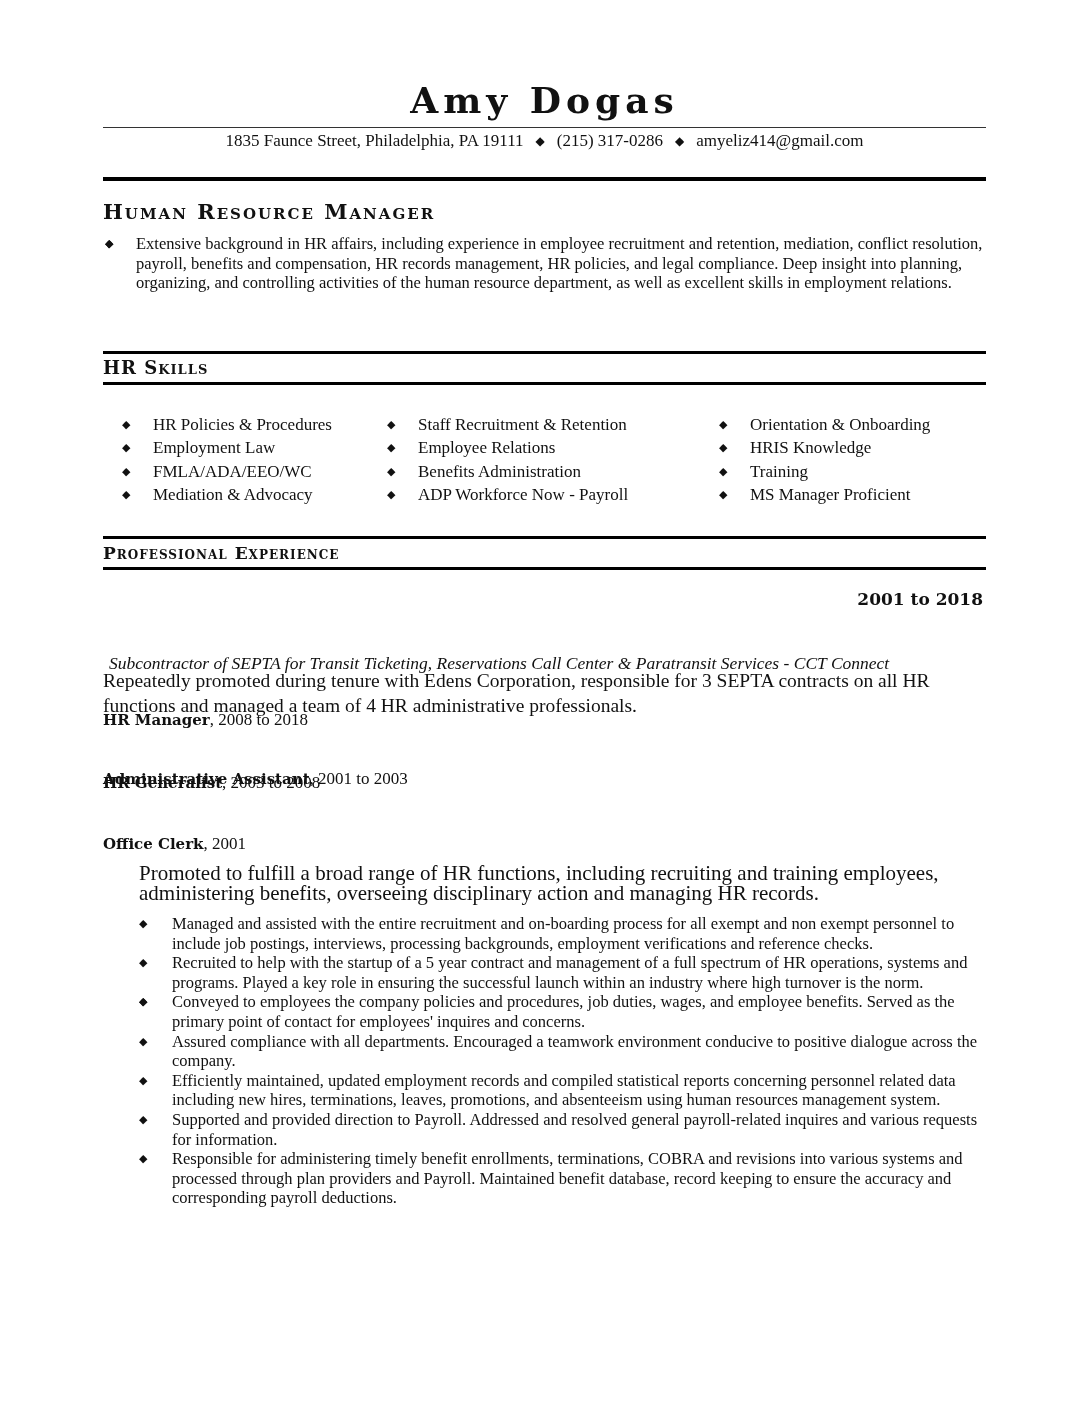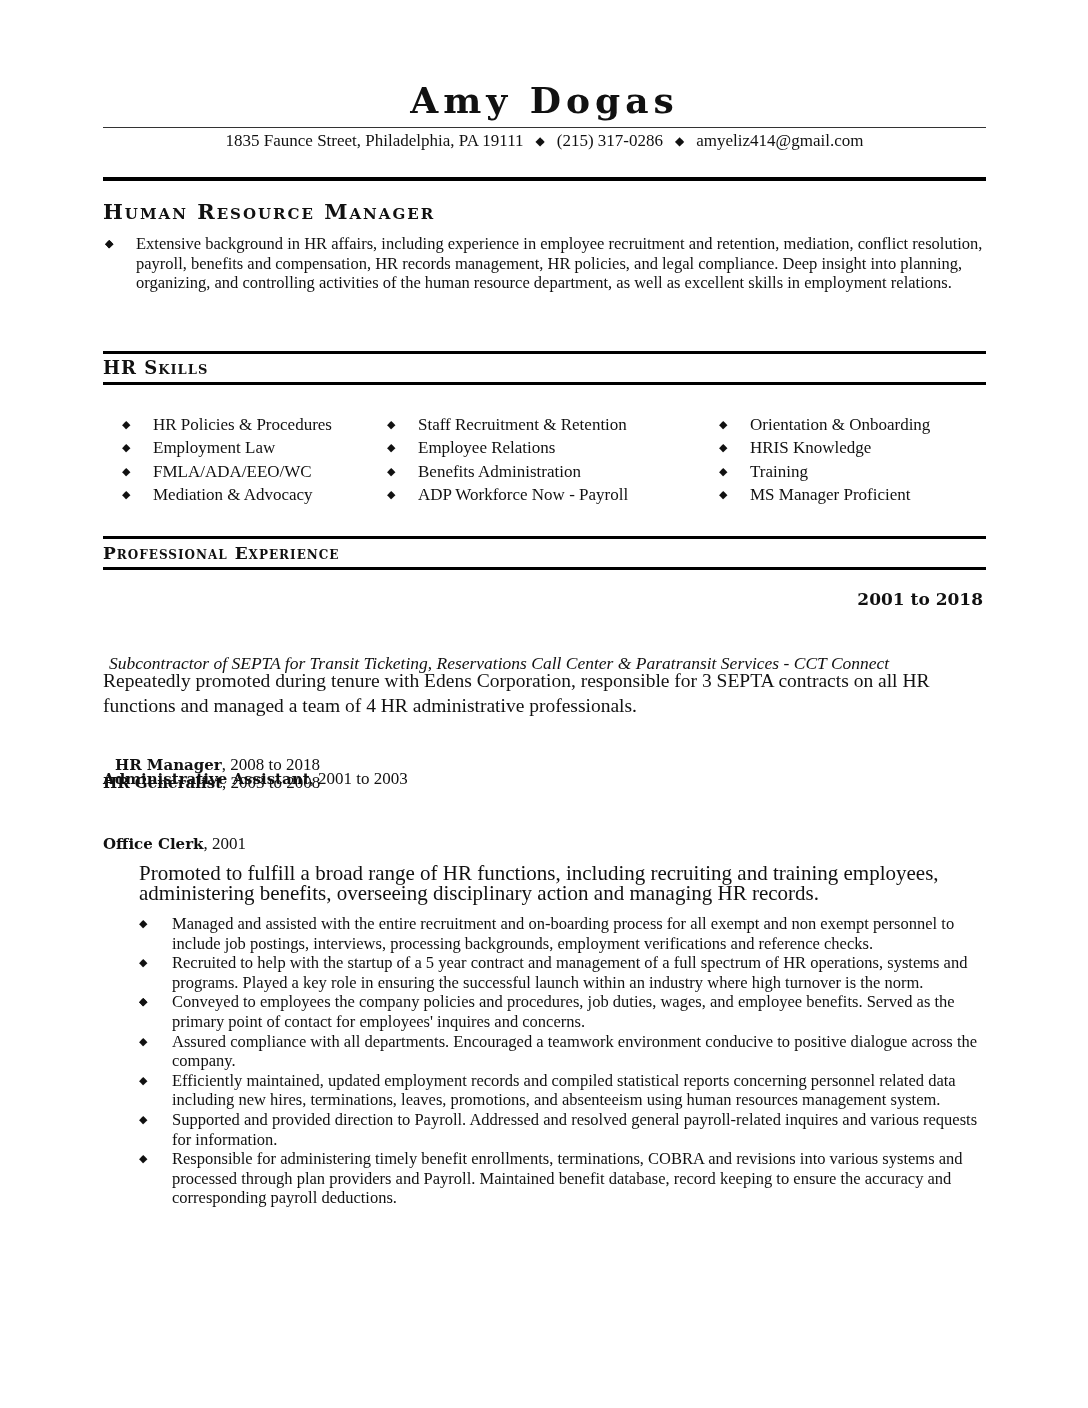--- a/index.html
+++ b/index.html
@@ -79,21 +79,21 @@
   <div class="section-title" style="top:542px; font-size:17px; line-height:22px;">Professional Experience</div>
   <div class="rule-mid" style="top:567px;"></div>
 
   <div class="company-row">
     <span class="dates">2001 to 2018</span>
   </div>
   <div class="company-sub">Subcontractor of SEPTA for Transit Ticketing, Reservations Call Center &amp; Paratransit Services - CCT Connect</div>
 
   <div class="intro">Repeatedly promoted during tenure with Edens Corporation, responsible for 3 SEPTA contracts on all HR functions and managed a team of 4 HR administrative professionals.</div>
 
-  <div class="role" style="top:754px;margin-left:12px;"><b>HR Manager</b><span>, 2008 to 2018</span></div>
+  <div class="role" style="top:709px;"><b>HR Manager</b><span>, 2008 to 2018</span></div>
   <div class="role" style="top:772px;"><b>HR Generalist</b><span>, 2003 to 2008</span></div>
   <div class="role" style="top:768px;"><b>Administrative Assistant</b><span>, 2001 to 2003</span></div>
   <div class="role" style="top:833px;"><b>Office Clerk</b><span>, 2001</span></div>
 
   <div class="promo">Promoted to fulfill a broad range of HR functions, including recruiting and training employees, administering benefits, overseeing disciplinary action and managing HR records.</div>
 
   <div class="duties">
     <div class="bl"><span class="dia">◆</span><span>Managed and assisted with the entire recruitment and on-boarding process for all exempt and non exempt personnel to include job postings, interviews, processing backgrounds, employment verifications and reference checks.</span></div>
     <div class="bl"><span class="dia">◆</span><span>Recruited to help with the startup of a 5 year contract and management of a full spectrum of HR operations, systems and programs. Played a key role in ensuring the successful launch within an industry where high turnover is the norm.</span></div>
     <div class="bl"><span class="dia">◆</span></div>

